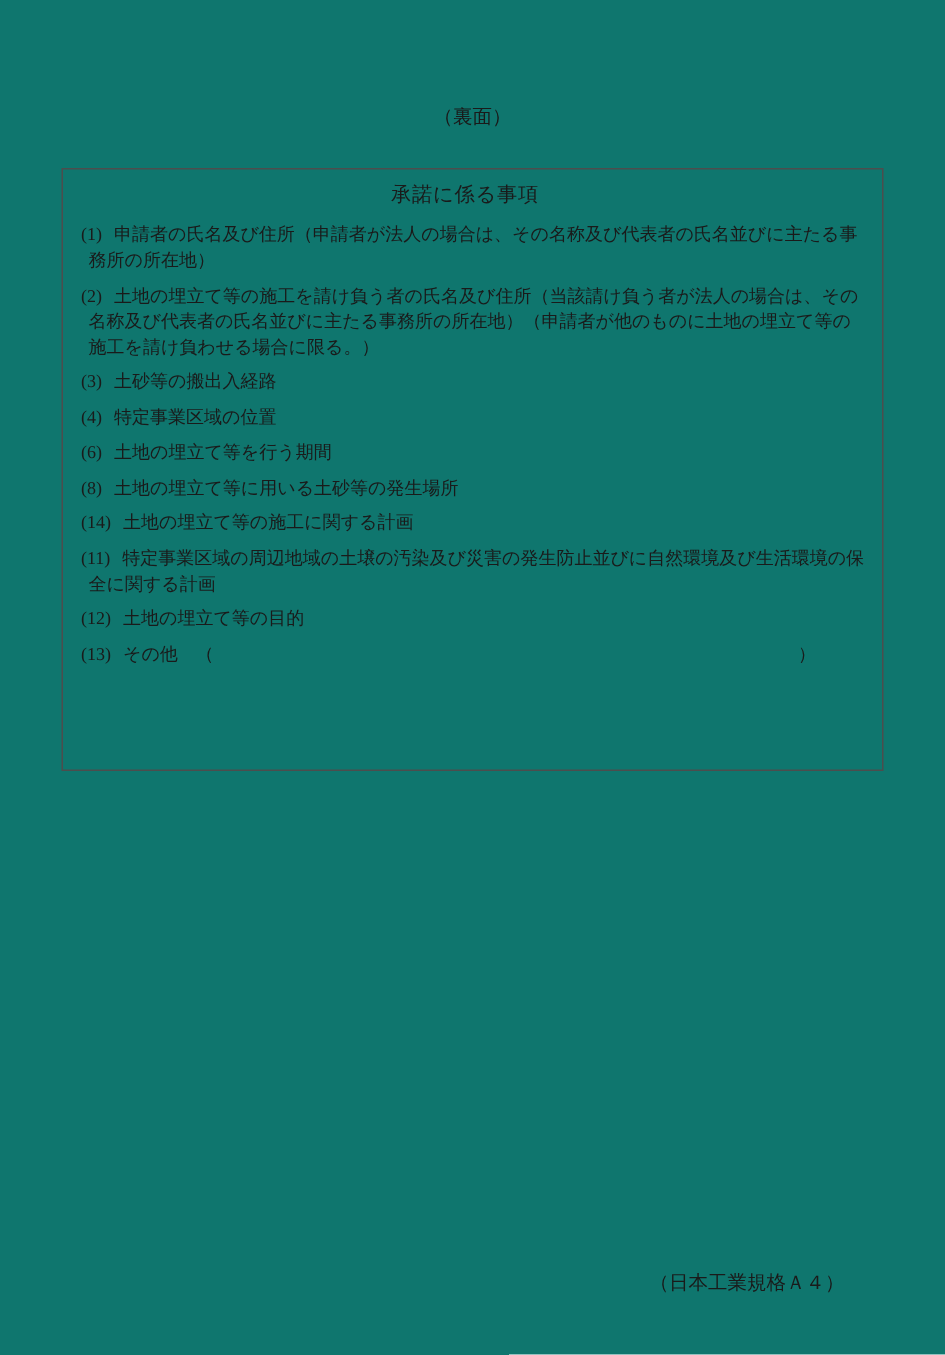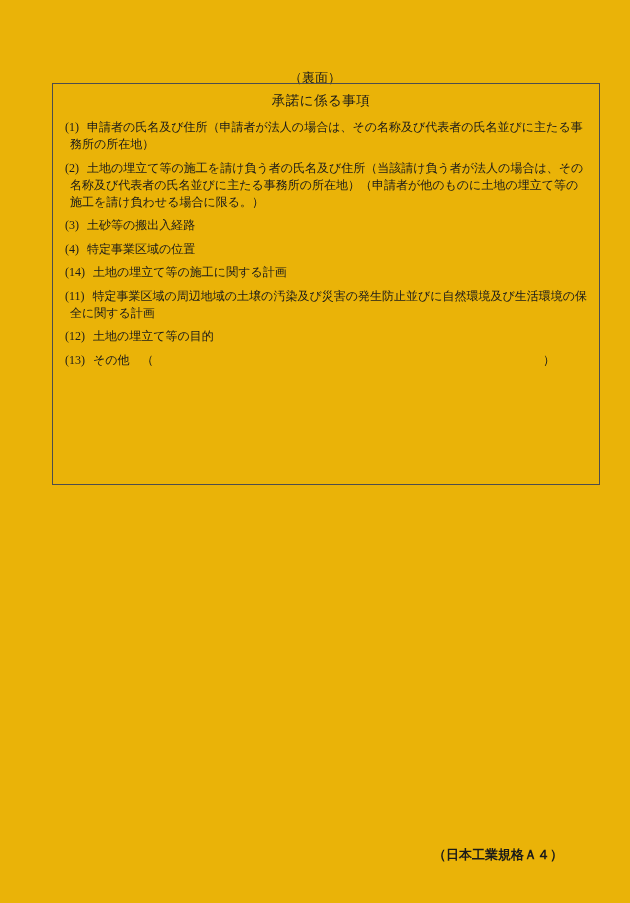--- a/index.html
+++ b/index.html
@@ -5,42 +5,41 @@
   * { margin: 0; padding: 0; box-sizing: border-box; }
   html, body {
     background: #ffffff;
     font-family: "Liberation Serif", "DejaVu Serif", serif;
     color: #1a1a1a;
   }
   .page {
     position: relative;
     width: 630px;
     height: 903px;
-    background: #eab308;
+    background: #0f766e;
     overflow: hidden;
   }
   .side-label {
     position: absolute;
     top: 70px;
     left: 0;
     width: 630px;
     text-align: center;
     font-size: 13px;
     line-height: 16px;
   }
   .panel {
     position: absolute;
     left: 41px;
-    top: 83px;
+    top: 112px;
     width: 548px;
     height: 402px;
     border: 1px solid #4d4d4d;
     padding: 8px 10px 0 0;
     overflow: hidden;
-    margin-left: 11px;
   }
   .panel-title {
     text-align: center;
     font-size: 13.5px;
     line-height: 18px;
     margin-bottom: 9px;
     font-weight: normal;
     letter-spacing: 0.5px;
   }
   .item {
@@ -60,21 +59,20 @@
     margin-right: 34px;
     text-indent: 0;
   }
   .footer-note {
     position: absolute;
     top: 847px;
     right: 67px;
     font-size: 13px;
     line-height: 16px;
     text-align: right;
-    font-weight: bold;
   }
 </style>
 </head>
 <body>
 
 <div class="page">
 
   <div class="side-label">（裏面）</div>
 
   <div class="panel">
@@ -82,22 +80,24 @@
 
     <div class="item"><span class="num">(1)</span><span>申請者の氏名及び住所（申請者が法人の場合は、その名称及び代表者の氏名並びに主たる事務所の所在地）</span></div>
 
     <div class="item"><span class="num">(2)</span><span>土地の埋立て等の施工を請け負う者の氏名及び住所（当該請け負う者が法人の場合は、その名称及び代表者の氏名並びに主たる事務所の所在地）（申請者が他のものに土地の埋立て等の施工を請け負わせる場合に限る。）</span></div>
 
     <div class="item"><span class="num">(3)</span><span>土砂等の搬出入経路</span></div>
 
     <div class="item"><span class="num">(4)</span><span>特定事業区域の位置</span></div>
 
 
+    <div class="item"><span class="num">(6)</span><span>土地の埋立て等を行う期間</span></div>
 
 
+    <div class="item"><span class="num">(8)</span><span>土地の埋立て等に用いる土砂等の発生場所</span></div>
 
 
     <div class="item"><span class="num">(14)</span><span>土地の埋立て等の施工に関する計画</span></div>
 
     <div class="item"><span class="num">(11)</span><span>特定事業区域の周辺地域の土壌の汚染及び災害の発生防止並びに自然環境及び生活環境の保全に関する計画</span></div>
 
     <div class="item"><span class="num">(12)</span><span>土地の埋立て等の目的</span></div>
 
     <div class="item item-last"><span class="close-paren">）</span><span class="num">(13)</span><span>その他　（</span></div>
   </div>

